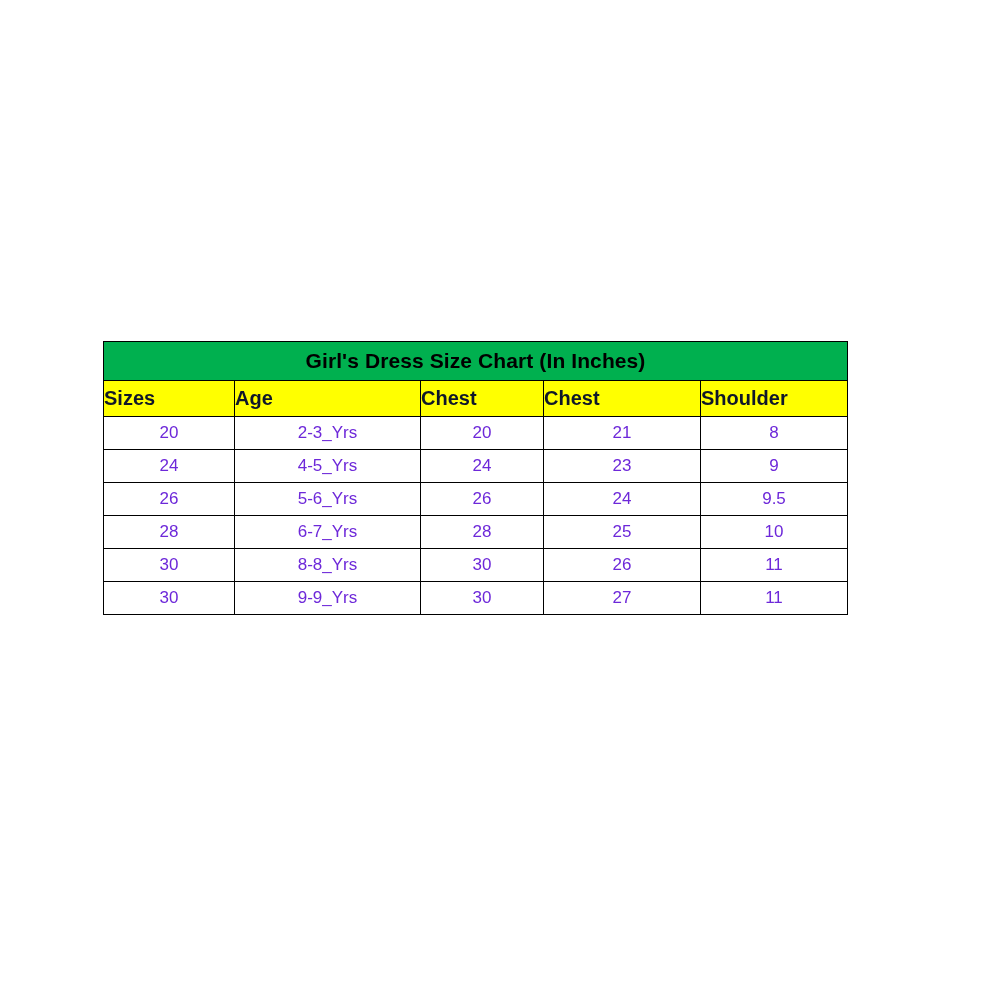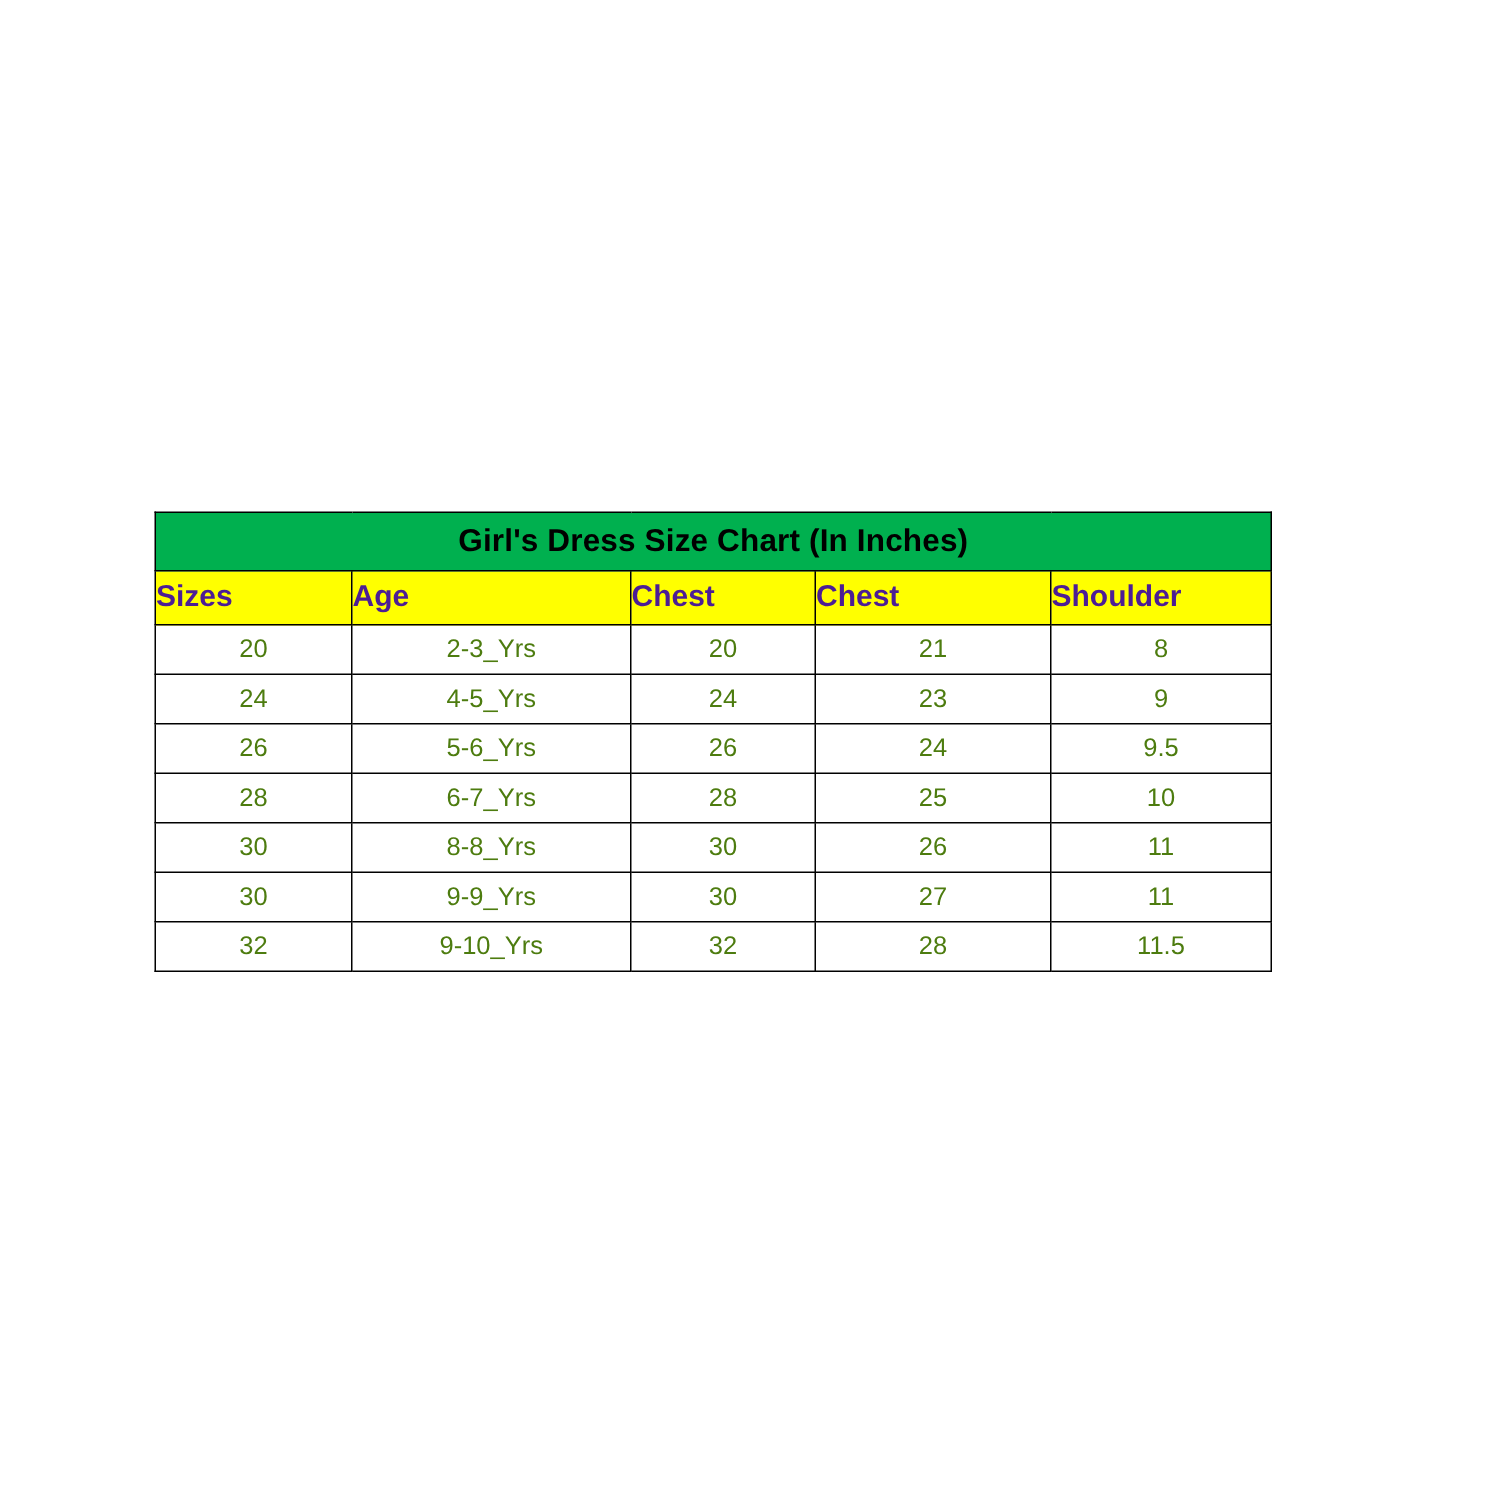--- a/index.html
+++ b/index.html
@@ -36,31 +36,31 @@
     background: #00b04f;
     color: #000000;
     font-weight: bold;
     font-size: 21px;
     text-align: center;
     height: 38px;
     letter-spacing: 0.1px;
   }
   .header-cell {
     background: #ffff00;
-    color: #4c1d95;
+    color: #0f172a;
     font-weight: bold;
     font-size: 20px;
     text-align: left;
     padding-left: 8px;
     height: 35px;
     white-space: nowrap;
   }
   .data-cell {
     font-size: 17px;
-    color: #4d7c0f;
+    color: #6d28d9;
     text-align: center;
     height: 32px;
   }
   
   col.c-sizes    { width: 131px; }
   col.c-age      { width: 186px; }
   col.c-length   { width: 123px; }
   col.c-chest    { width: 157px; }
   col.c-shoulder { width: 147px; }
 </style>
@@ -123,22 +123,15 @@
         <td class="data-cell">26</td>
         <td class="data-cell">11</td>
       </tr>
       <tr>
         <td class="data-cell">30</td>
         <td class="data-cell">9-9_Yrs</td>
         <td class="data-cell">30</td>
         <td class="data-cell">27</td>
         <td class="data-cell">11</td>
       </tr>
-      <tr>
-        <td class="data-cell">32</td>
-        <td class="data-cell">9-10_Yrs</td>
-        <td class="data-cell">32</td>
-        <td class="data-cell">28</td>
-        <td class="data-cell">11.5</td>
-      </tr>
     </tbody>
   </table>
 </div>
 
 </body></html>

